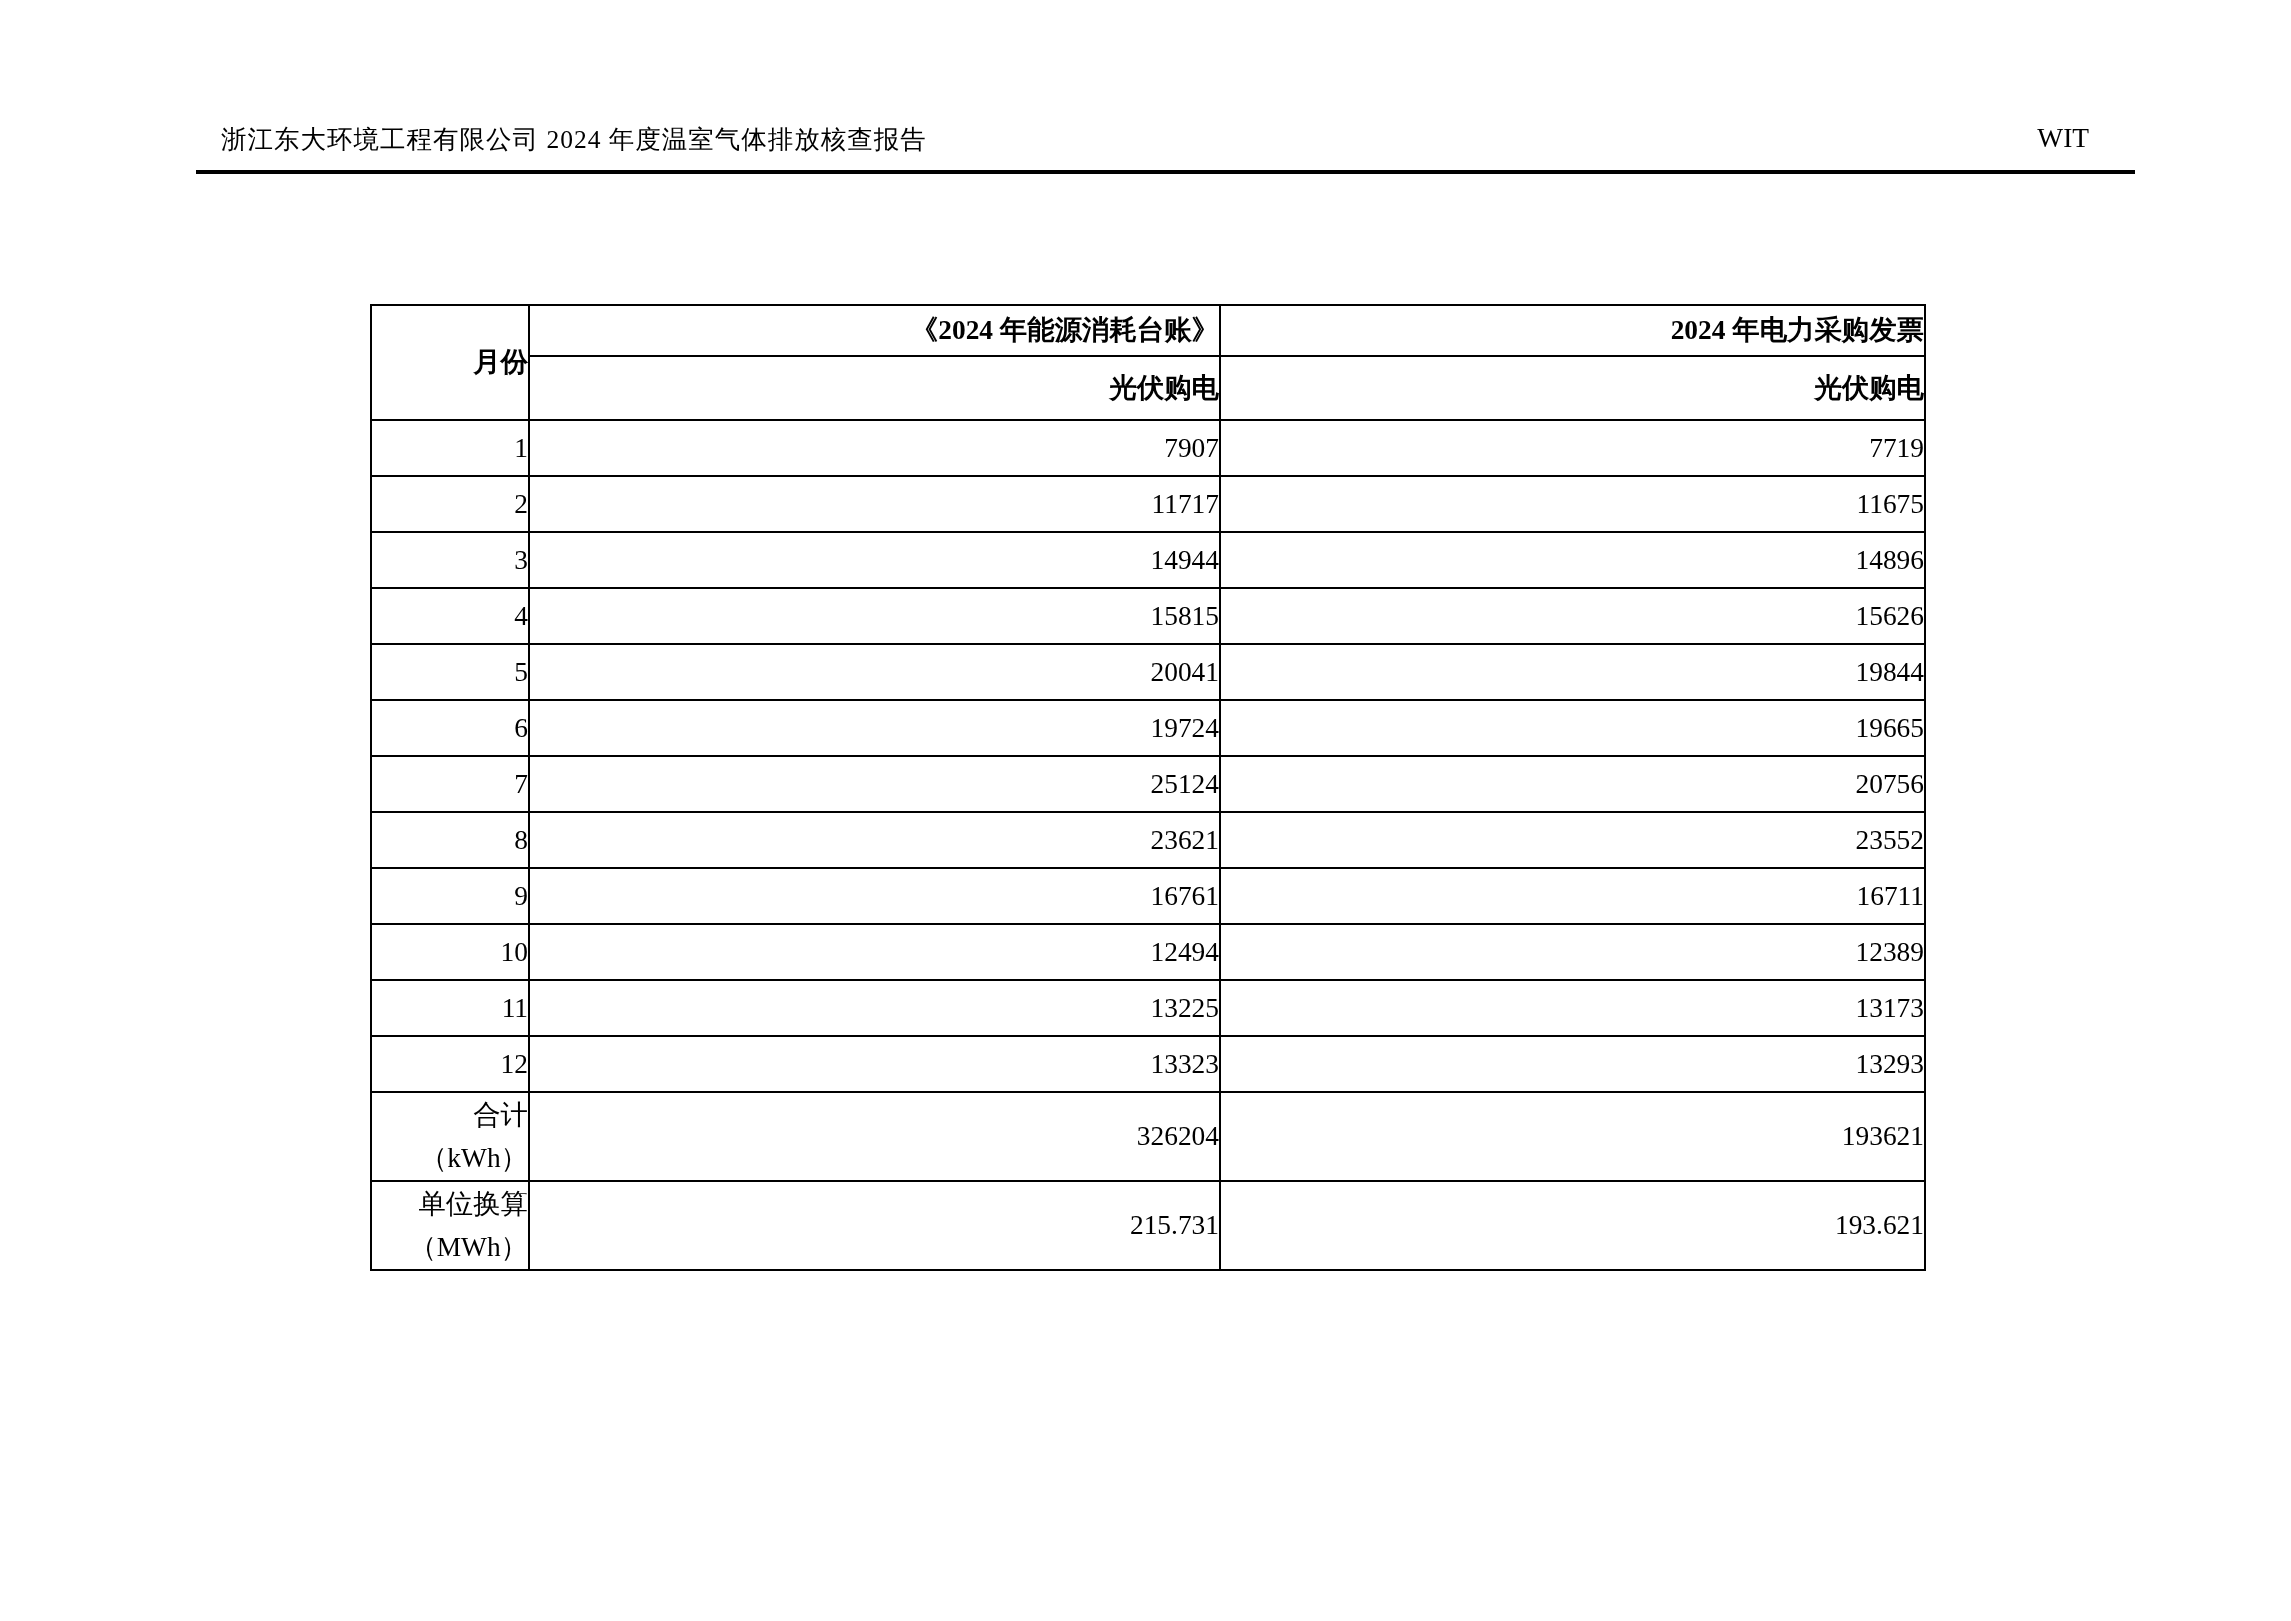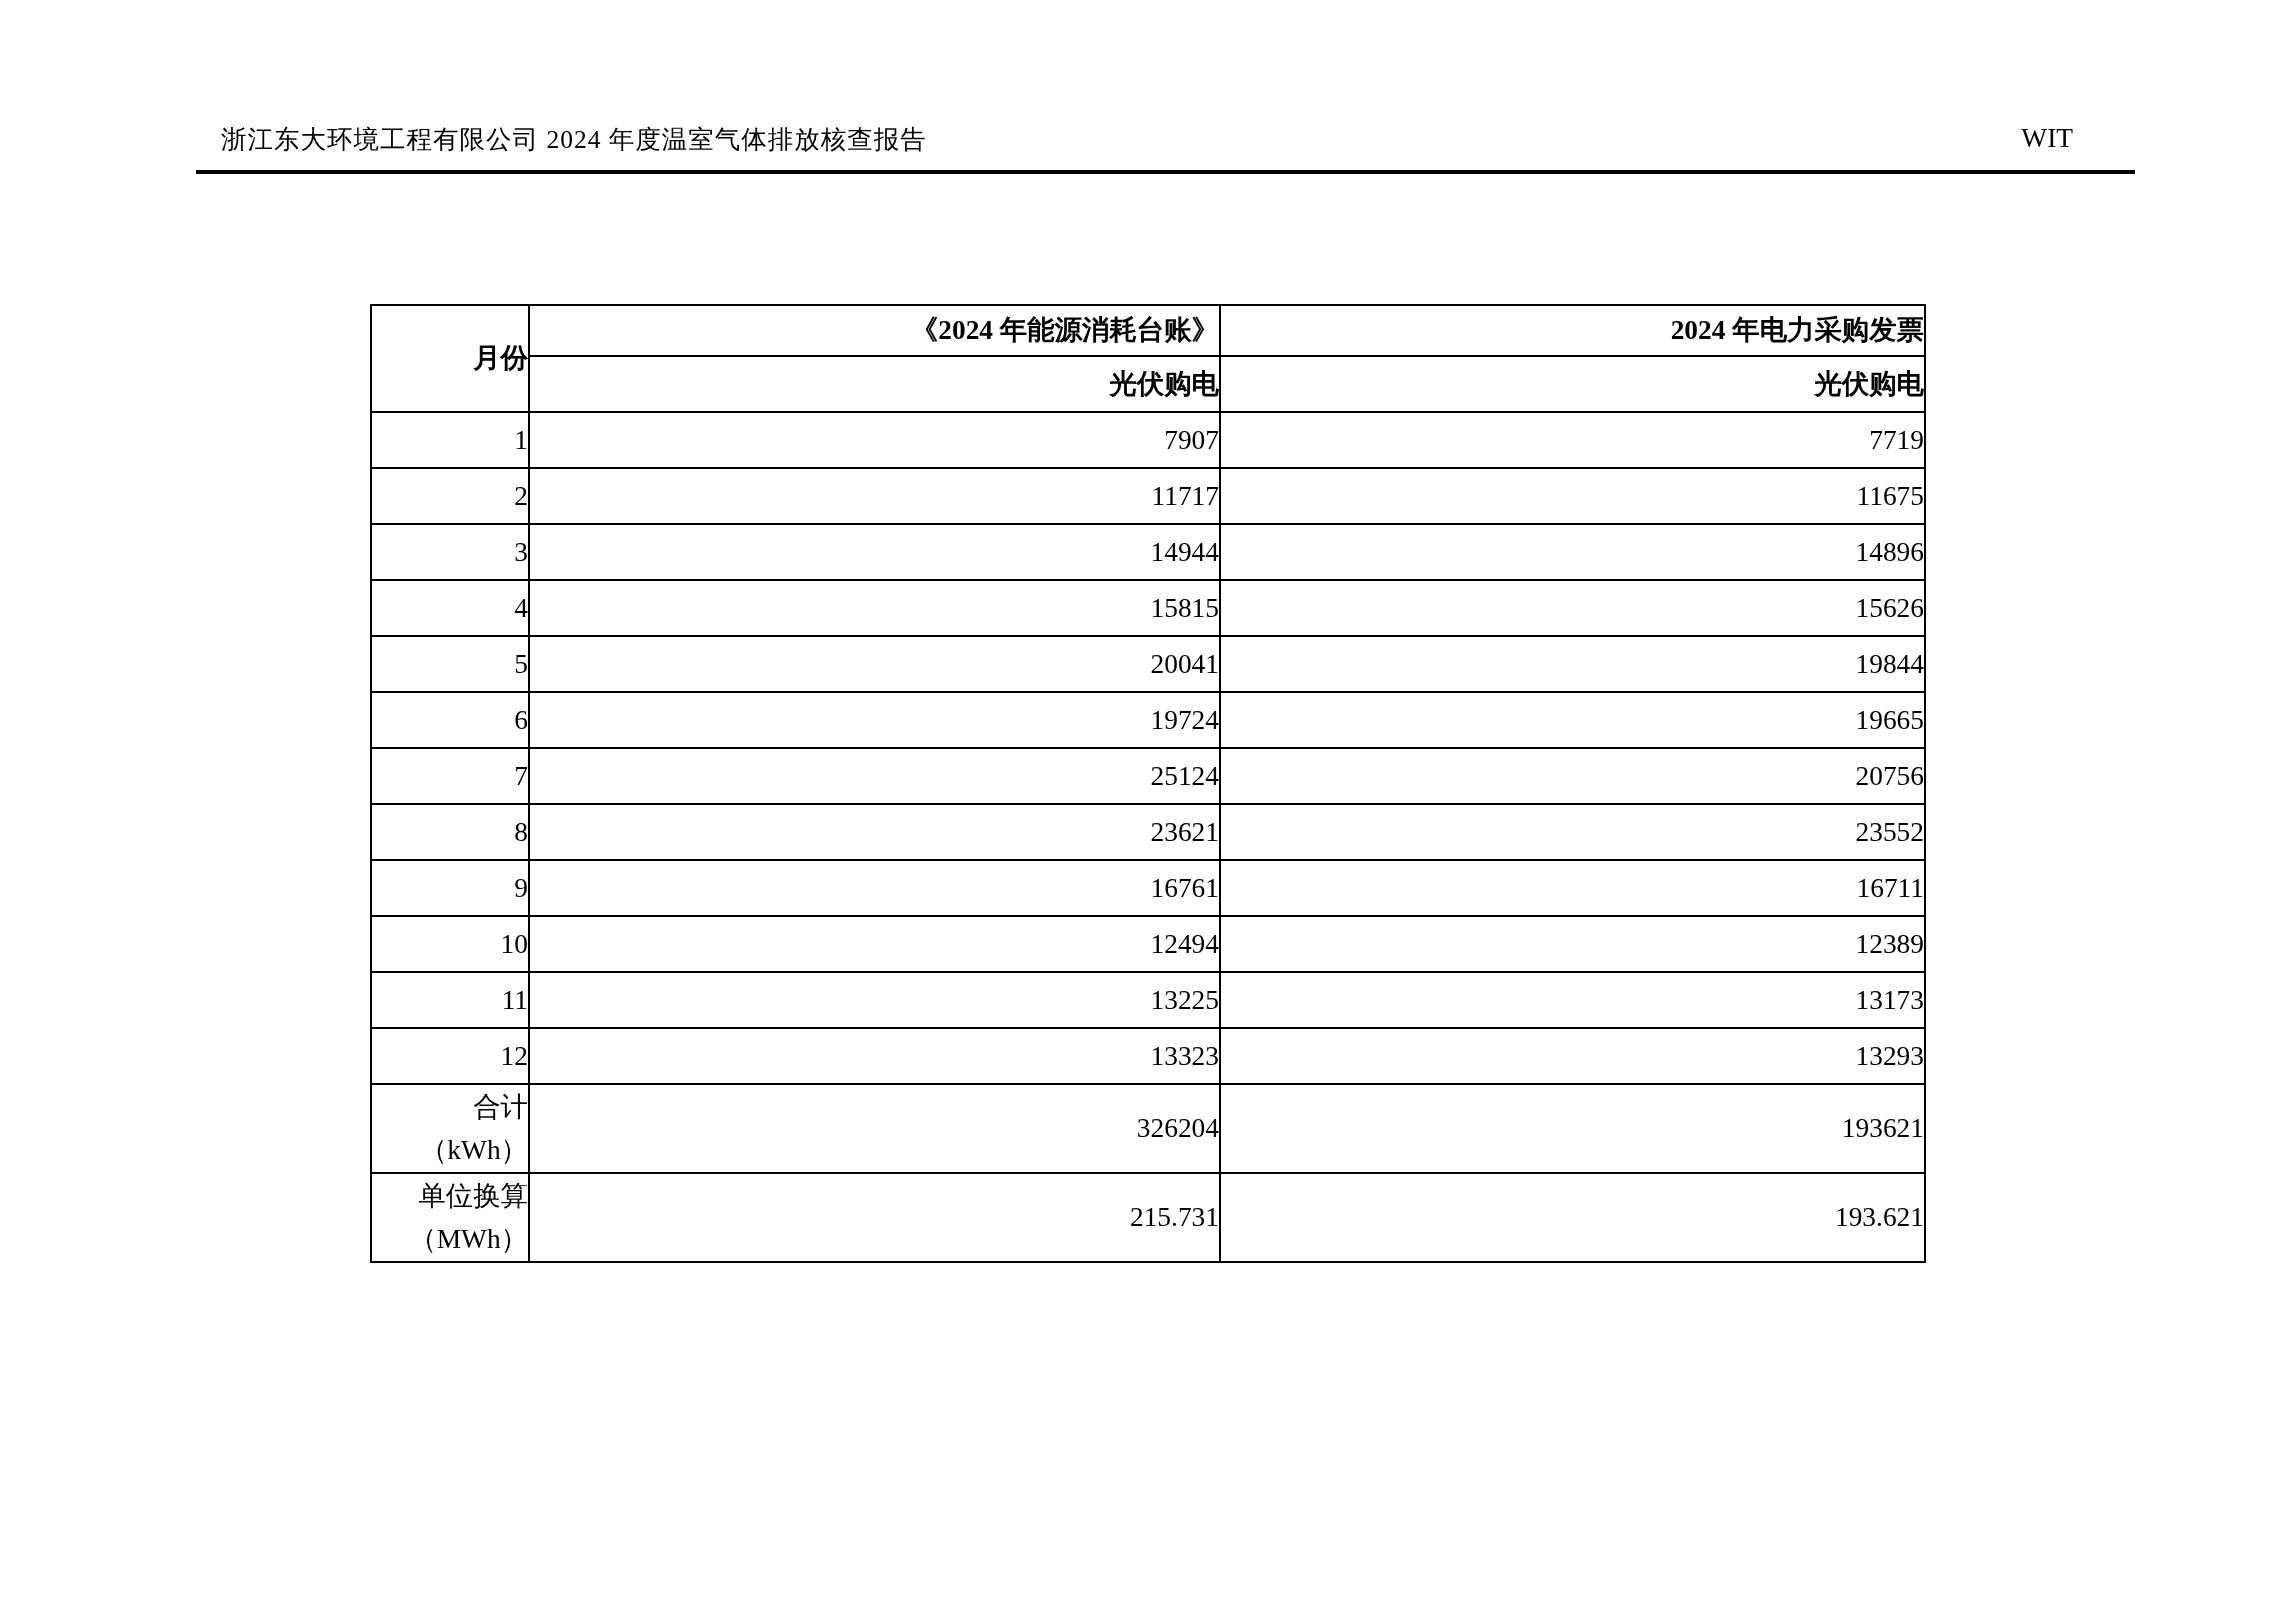--- a/index.html
+++ b/index.html
@@ -20,21 +20,21 @@
     position: absolute;
     top: 122px;
     left: 221px;
     font-size: 25.5px;
     letter-spacing: 1px;
     white-space: nowrap;
   }
   .header-right {
     position: absolute;
     top: 123px;
-    right: 219px;
+    right: 203px;
     font-size: 27.4px;
     white-space: nowrap;
   }
   .header-rule {
     position: absolute;
     top: 170px;
     left: 196px;
     width: 1939px;
     height: 3.9px;
     background: #000000;
@@ -67,21 +67,21 @@
     padding: 0;
     line-height: 1.35;
   }
   .main-table thead th {
     font-weight: bold;
   }
   .col-month   { width: 158px; }
   .col-ledger  { width: 691px; }
   .col-invoice { width: 705px; }
   .hrow-group { height: 51px; }
-  .hrow-sub   { height: 56px; }
+  .hrow-sub   { height: 64px; }
   .data-row   { height: 56px; }
   .tall-row   { height: 89px; }
   .label-stack div { line-height: 1.55; }
   .page-number {
     position: absolute;
     top: 1455px;
     left: 0;
     width: 100%;
     text-align: center;
     font-size: 26.5px;

